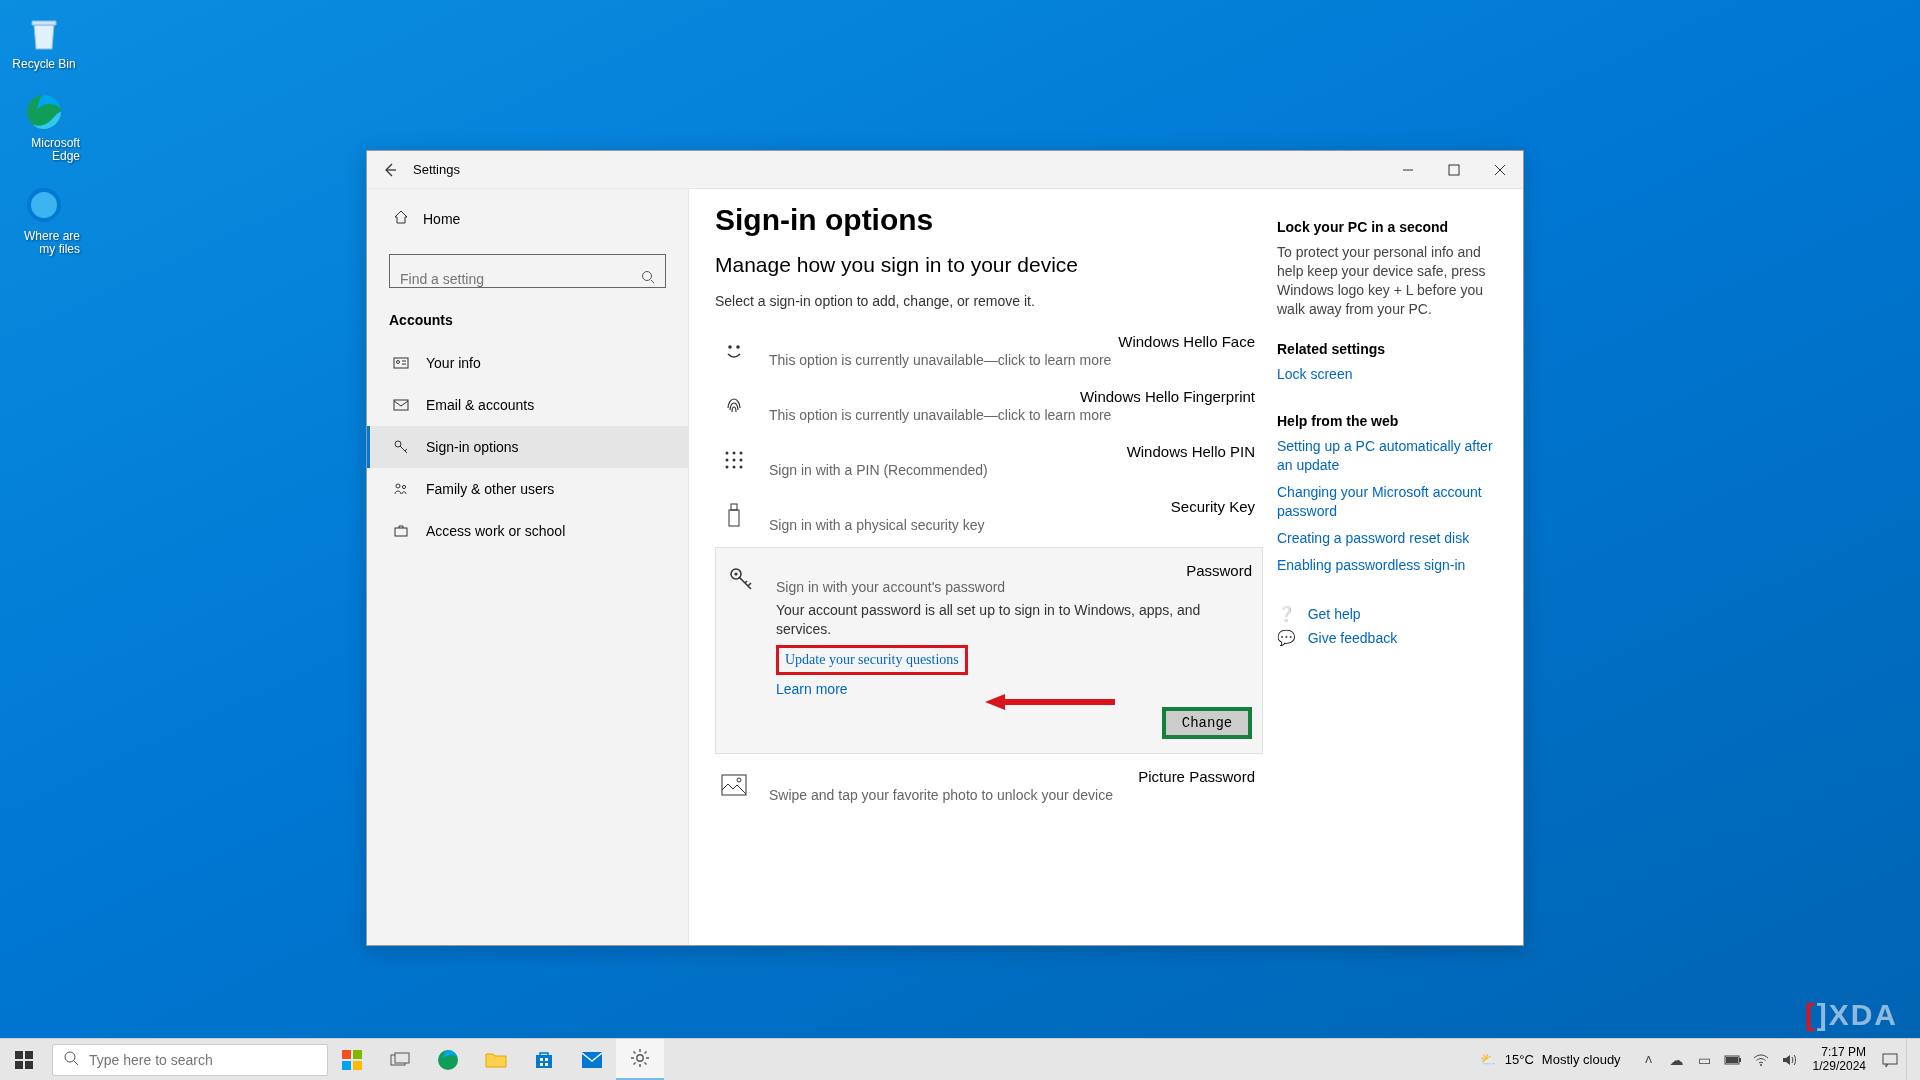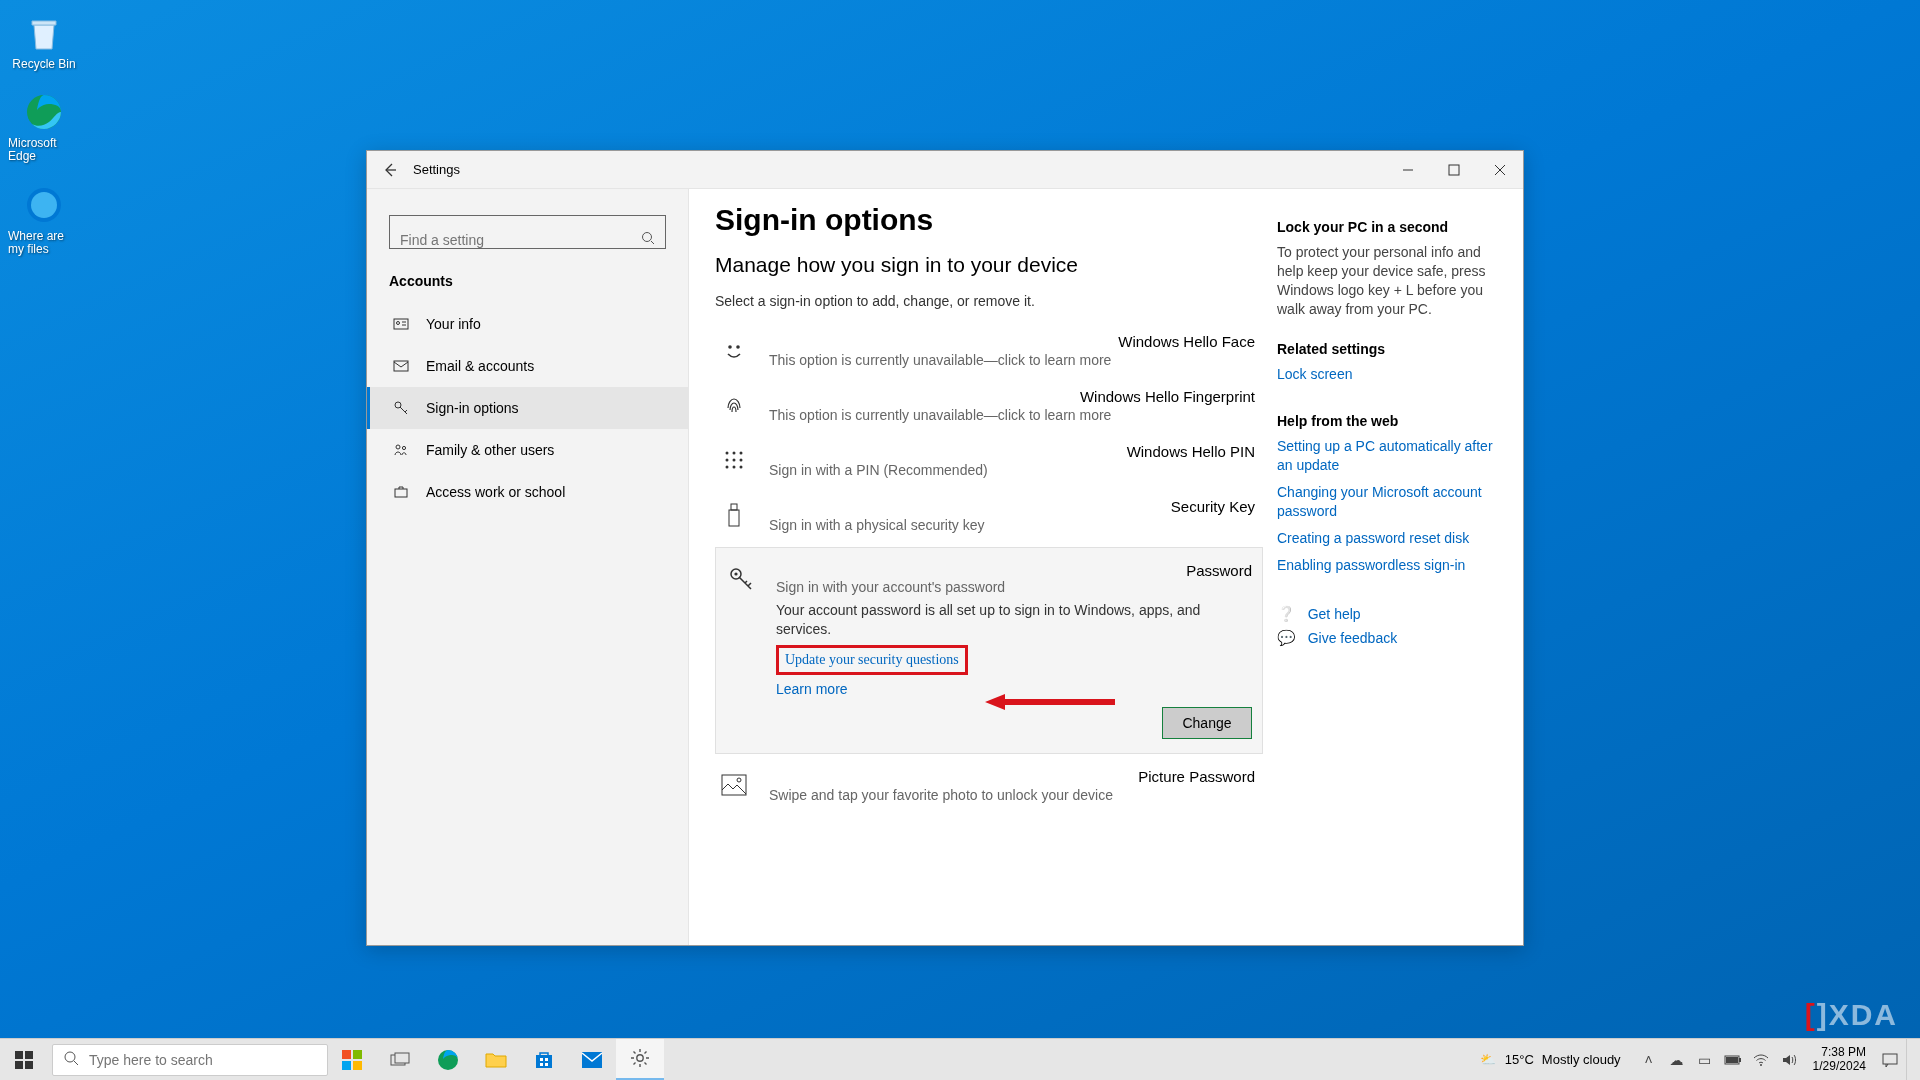--- a/index.html
+++ b/index.html
@@ -2,21 +2,21 @@
 <html><head>
 <meta charset="utf-8">
 <style>
 * { margin: 0; padding: 0; box-sizing: border-box; font-family: "Segoe UI", Tahoma, sans-serif; }
 body { width: 1920px; height: 1080px; background: linear-gradient(155deg, #0b8de0 0%, #0078d4 45%, #0063b1 100%); overflow: hidden; position: relative; }
 
 
 .desktop-icons { position: absolute; top: 12px; left: 8px; display: flex; flex-direction: column; gap: 20px; }
 .desktop-icon { display: flex; flex-direction: column; align-items: center; width: 72px; cursor: pointer; }
 .desktop-icon .ic { width: 42px; height: 42px; display: flex; align-items: center; justify-content: center; }
-.desktop-icon span { color: #fff; font-size: 12px; text-align: left; text-shadow: 1px 1px 2px rgba(0,0,0,.5); line-height: 1.1; margin-top: 4px; }
+.desktop-icon span { color: #fff; font-size: 12px; text-align: right; text-shadow: 1px 1px 2px rgba(0,0,0,.5); line-height: 1.1; margin-top: 4px; }
 
 
 .window { position: absolute; left: 366px; top: 150px; width: 1158px; height: 796px; background: #fff; border: 1px solid #999; display: flex; flex-direction: column; box-shadow: 0 4px 20px rgba(0,0,0,.2); }
 .titlebar { height: 38px; background: #f3f3f3; display: flex; align-items: center; border-bottom: 1px solid #e5e5e5; }
 .titlebar .back { width: 46px; height: 38px; display: flex; align-items: center; justify-content: center; font-size: 16px; cursor: pointer; }
 .titlebar .title { font-size: 13px; flex: 0 0 auto; }
 .titlebar .spacer { flex: 1; }
 .titlebar .winbtn { width: 46px; height: 38px; display: flex; align-items: center; justify-content: center; font-size: 13px; cursor: pointer; }
 .body { flex: 1; display: flex; min-height: 0; }
 
@@ -40,21 +40,21 @@
 .opt { display: flex; gap: 18px; padding: 10px 8px 10px 2px; cursor: pointer; }
 .opticon { width: 34px; height: 34px; flex: 0 0 34px; display: flex; align-items: center; justify-content: center; font-size: 20px; }
 .optbody { flex: 1; display: flex; flex-direction: column; gap: 2px; }
 .opttitle { font-size: 15px; text-align: right; }
 .optsub { font-size: 14px; color: #666; }
 .opt.expanded { background: #f5f5f5; border: 1px solid #e0e0e0; padding: 14px 10px 14px 8px; margin: 4px 0; }
 .opt.expanded .optbody { gap: 0; }
 .expdesc { font-size: 14px; color: #333; margin-top: 6px; line-height: 1.35; }
 .linklike { color: #0067c0; font-size: 14px; cursor: pointer; text-decoration: none; width: fit-content; margin-top: 6px; }
 .linklike.boxed { border: 3px solid #d9141c; padding: 4px 6px; font-family: Liberation Serif, serif; }
-.changebtn { align-self: flex-end; background: #ccc; border: 1px solid #15803d; width: 90px; height: 32px; font-size: 14px; cursor: pointer; margin-top: 10px; }
+.changebtn { align-self: flex-end; background: #ccc; border: 4px solid #15803d; width: 90px; height: 32px; font-size: 14px; cursor: pointer; margin-top: 10px; font-family: Liberation Mono, monospace; }
 
 .mainright { width: 260px; padding: 16px 22px 0 14px; display: flex; flex-direction: column; gap: 22px; font-size: 14px; }
 .rsect h3 { font-size: 14px; font-weight: 600; margin-bottom: 8px; }
 .rsect p { color: #444; line-height: 1.35; }
 .rlink { color: #0067c0; cursor: pointer; display: block; margin-bottom: 8px; line-height: 1.35; }
 .rhelp { display: flex; align-items: center; gap: 12px; margin-bottom: 6px; cursor: pointer; }
 .rhelp .ic { color: #0067c0; font-size: 15px; }
 .rhelp span.lab { color: #0067c0; }
 
 
@@ -136,20 +136,26 @@
       </div>
     <div class="winbtn">
         <svg width="12" height="12">
           <path d="M1 1l10 10M11 1 1 11" stroke="#333"></path>
         </svg>
       </div>
   </div>
   <div class="body">
 
     <div class="sidebar">
+      <div class="home-row">
+        <span><svg width="16" height="16" viewBox="0 0 16 16">
+              <path d="M8 2 2 8h2v6h8V8h2z" stroke="#333" fill="none"></path>
+            </svg></span>
+        <span>Home</span>
+      </div>
       <div class="searchbox">
         <input placeholder="Find a setting" style="">
         <span class="mag"><svg width="14" height="14" viewBox="0 0 14 14">
               <circle cx="6" cy="6" r="4.5" stroke="#555" fill="none"></circle>
               <path d="M10 10l3 3" stroke="#555"></path>
             </svg></span>
       </div>
       <div class="category">Accounts</div>
       <div class="navlist">
         <div class="navitem">
@@ -427,21 +433,21 @@
           <circle cx="8" cy="11" r="1" fill="#444"></circle>
         </svg>
       </div>
     <div class="trayicon">
         <svg width="14" height="14" viewBox="0 0 14 14">
           <path d="M1 5h3l4-3v10l-4-3H1z" fill="#444"></path>
           <path d="M10 4c1 1 1 5 0 6M12 2c2 2 2 8 0 10" stroke="#444" fill="none"></path>
         </svg>
       </div>
     <div class="clock">
-      <span>7:38 PM</span>
+      <span>7:17 PM</span>
       <span>1/29/2024</span>
     </div>
     <div class="trayicon">
         <svg width="16" height="14" viewBox="0 0 16 14">
           <rect x="1" y="1" width="14" height="10" stroke="#444" fill="none"></rect>
           <path d="M6 11l-2 3v-3" stroke="#444" fill="none"></path>
         </svg>
       </div>
     <div class="showdesktop"></div>
   </div>

